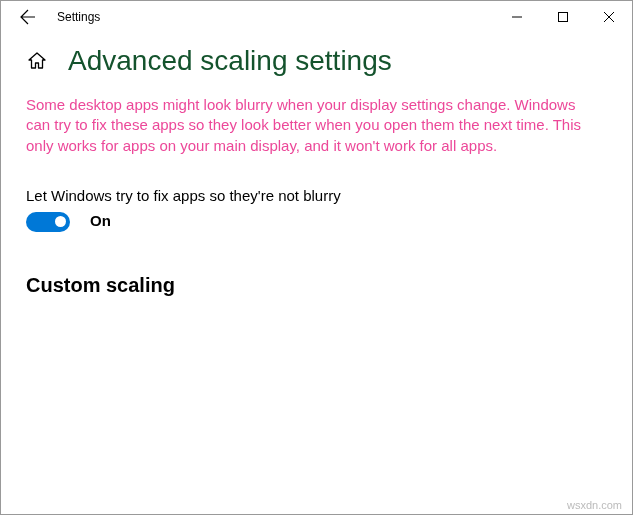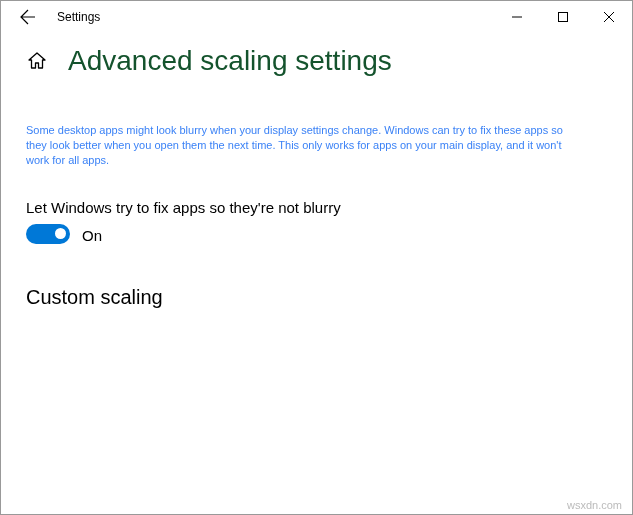--- a/index.html
+++ b/index.html
@@ -79,38 +79,39 @@
     }
     .section-heading {
       font-size: 20px;
       font-weight: 400;
       color: #000;
       margin-top: 14px;
       margin-bottom: 14px;
     }
     .section-heading.second {
       margin-top: 42px;
+      font-weight: bold;
     }
     .body-text {
-      font-size: 11px;
-      color: #3b82f6;
+      font-size: 15px;
+      color: #ec4899;
       line-height: 1.35;
       max-width: 560px;
-      margin-top: 28px;
     }
     .toggle-label {
       font-size: 15px;
       color: #000;
       margin-top: 31px;
       margin-bottom: 8px;
     }
     .toggle-row {
       display: flex;
-      align-items: flex-end;
-      gap: 12px;
+      align-items: flex-start;
+      gap: 20px;
+      font-weight: bold;
     }
     .toggle {
       width: 44px;
       height: 20px;
       background: #0078D7;
       border-radius: 10px;
       position: relative;
       cursor: pointer;
     }
     .toggle-knob {

